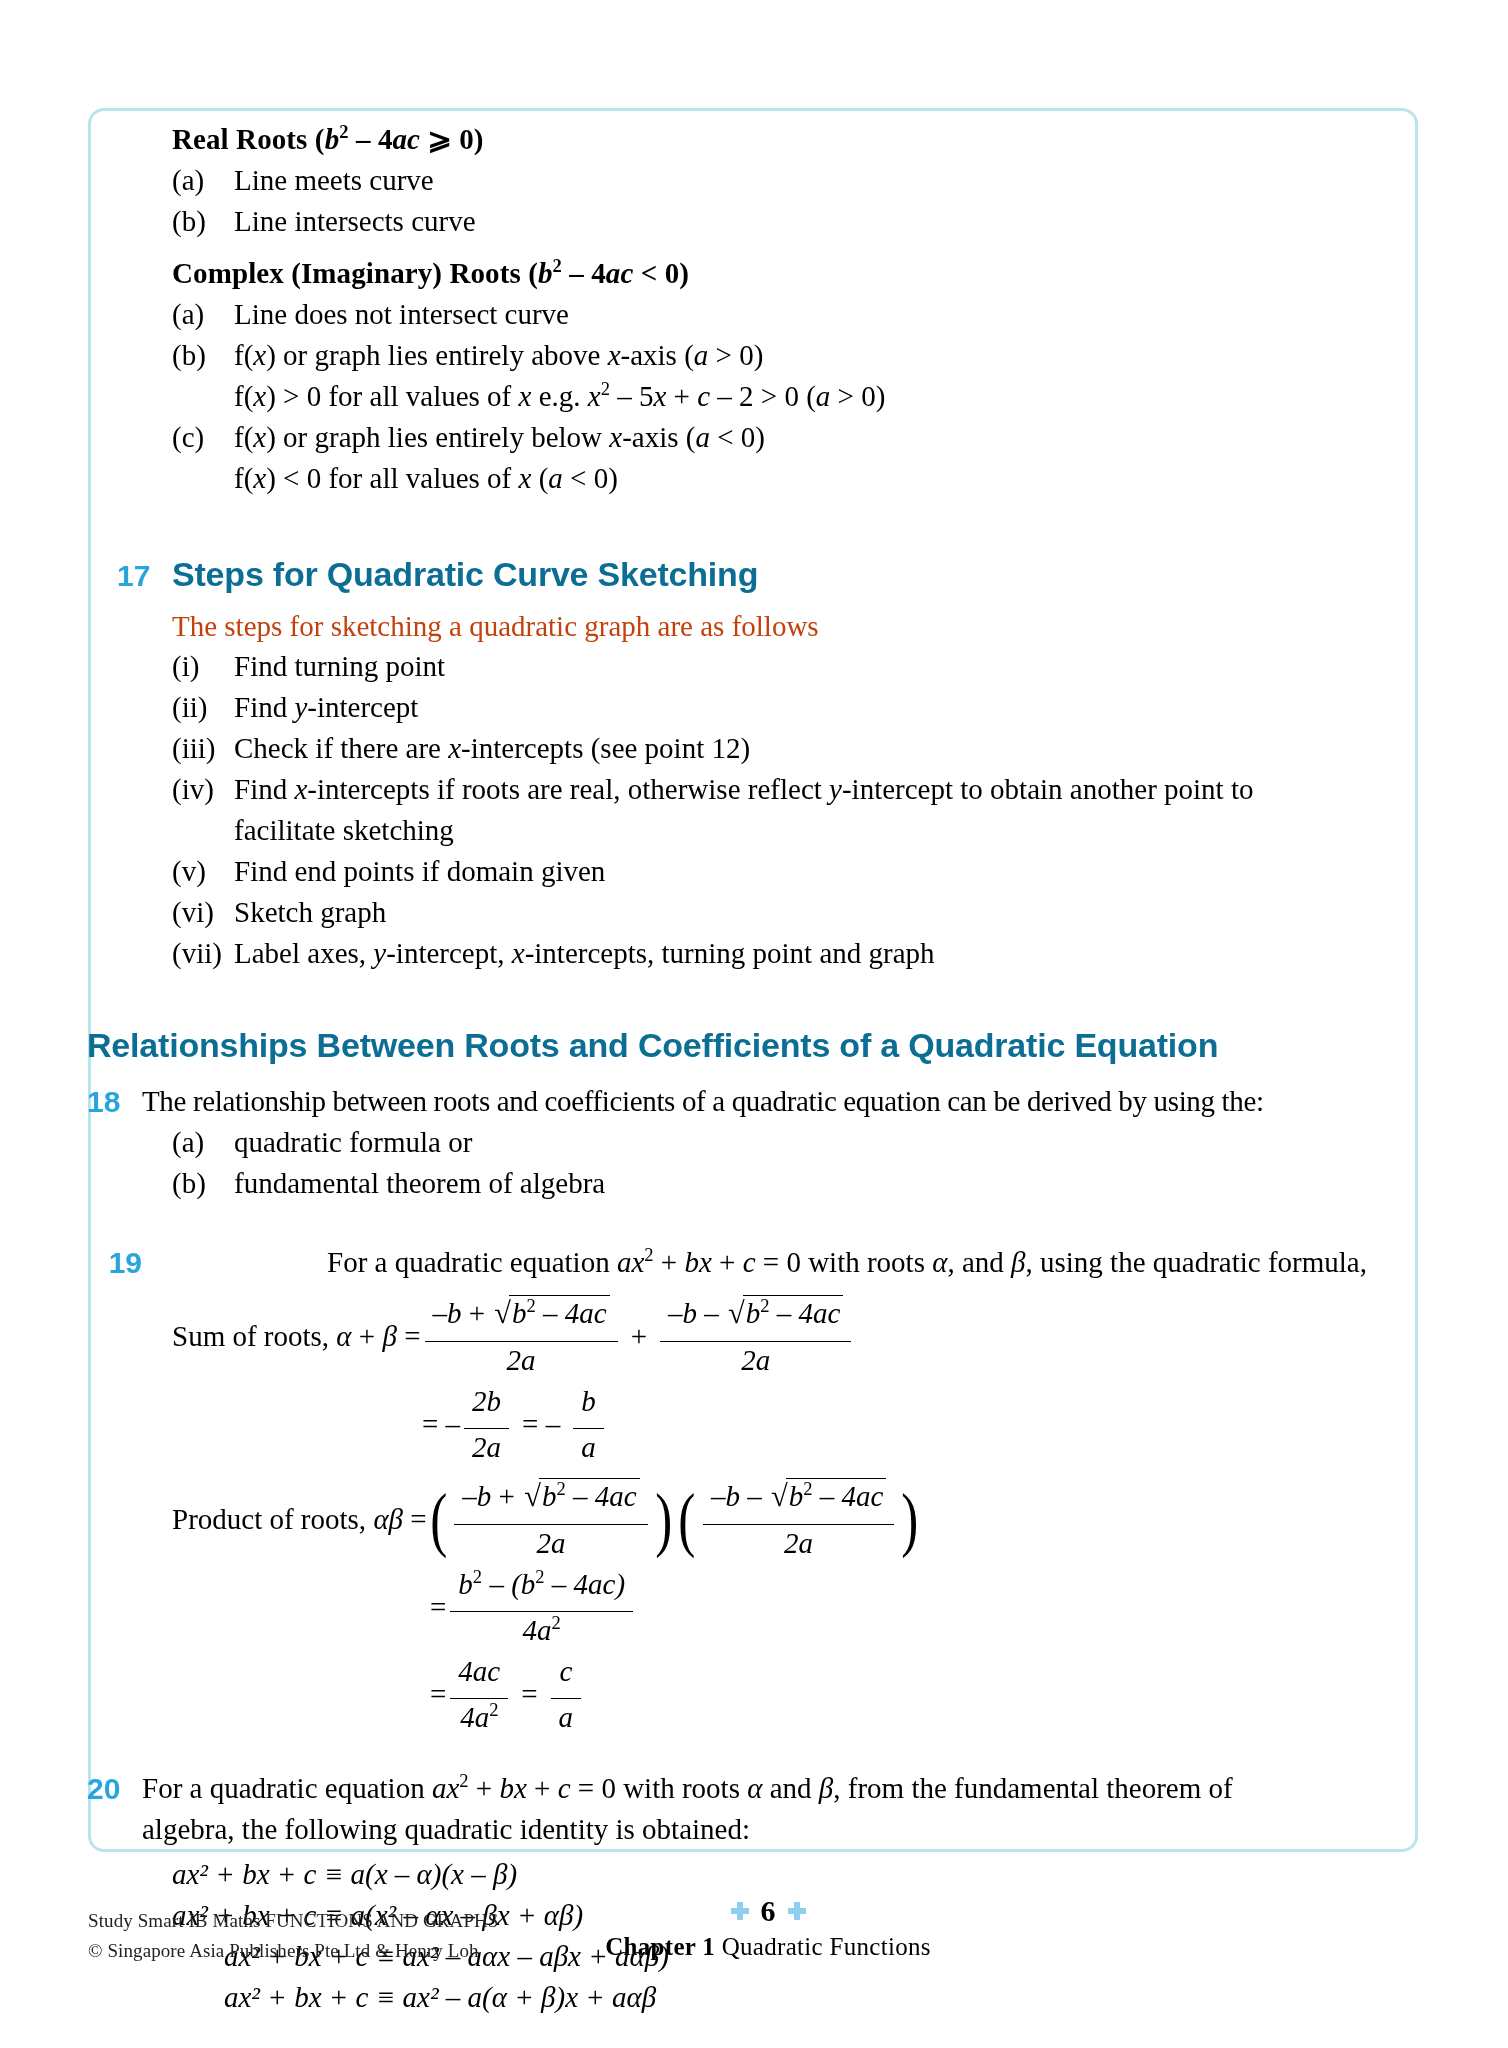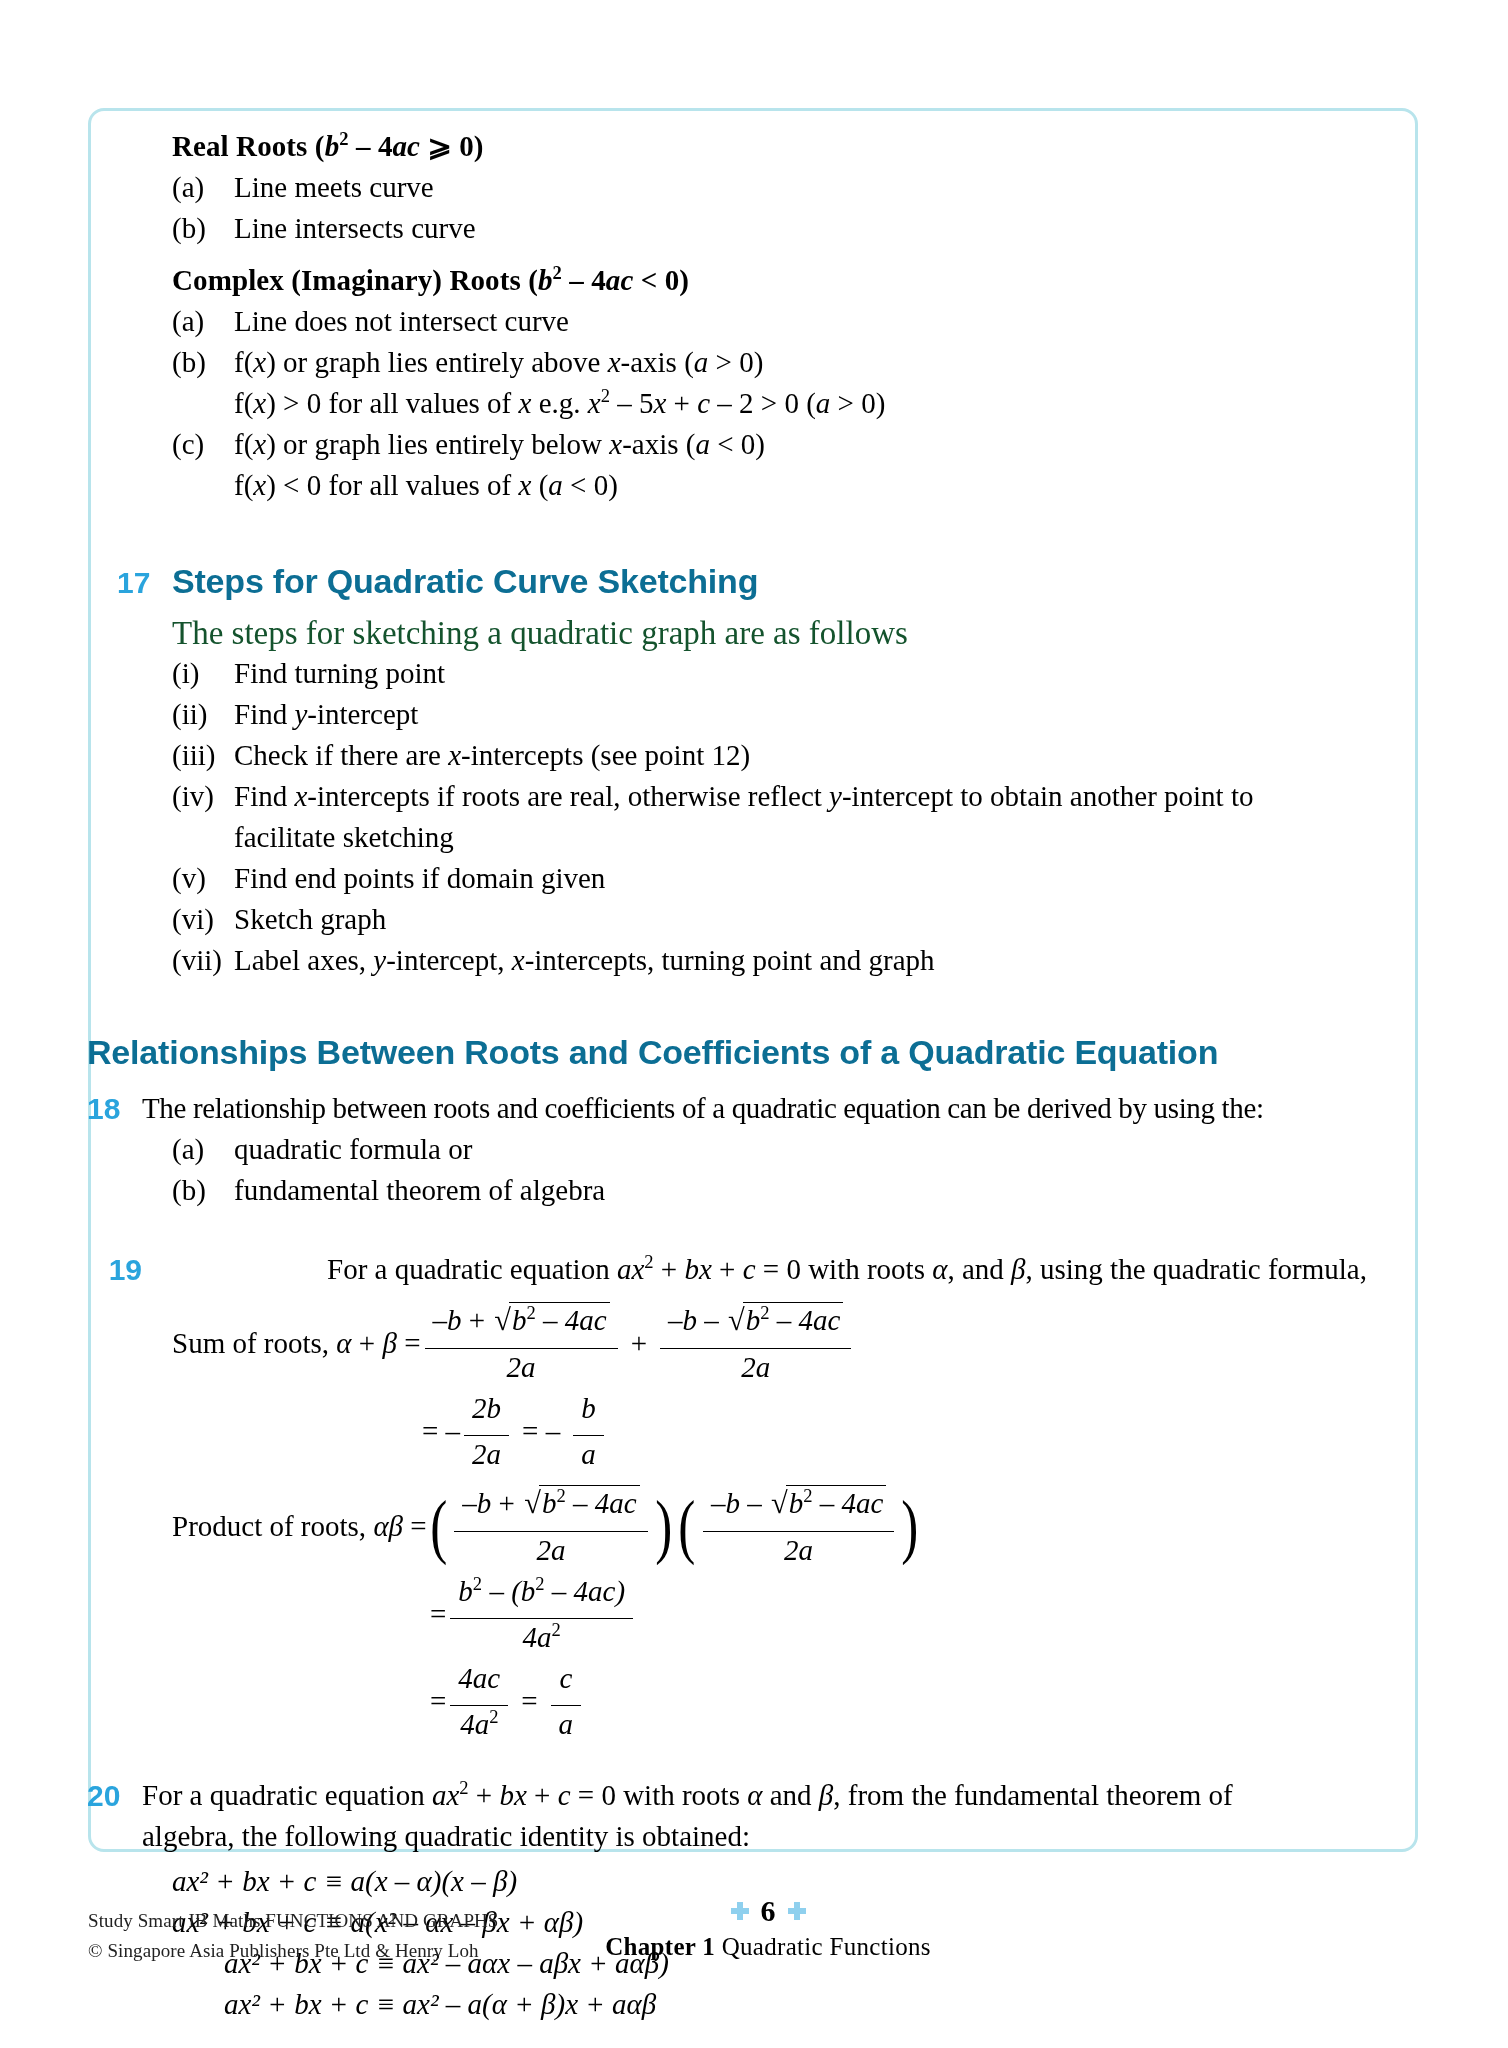--- a/index.html
+++ b/index.html
@@ -24,29 +24,29 @@
     width: 1330px;
     height: 1744px;
     border: 3px solid #b8e4ec;
     border-radius: 16px;
     box-sizing: border-box;
   }
 
   .content {
     position: absolute;
     left: 172px;
-    top: 126px;
+    top: 119px;
     width: 1195px;
   }
 
   
   .body-line {
-    font-size: 33px;
+    font-size: 29px;
     line-height: 40px;
-    color: #14532d;
+    color: #c2410c;
   }
   .bold-head {
     font-weight: bold;
     font-size: 29px;
     line-height: 41px;
     letter-spacing: 0.1px;
   }
 
   
   .list {

